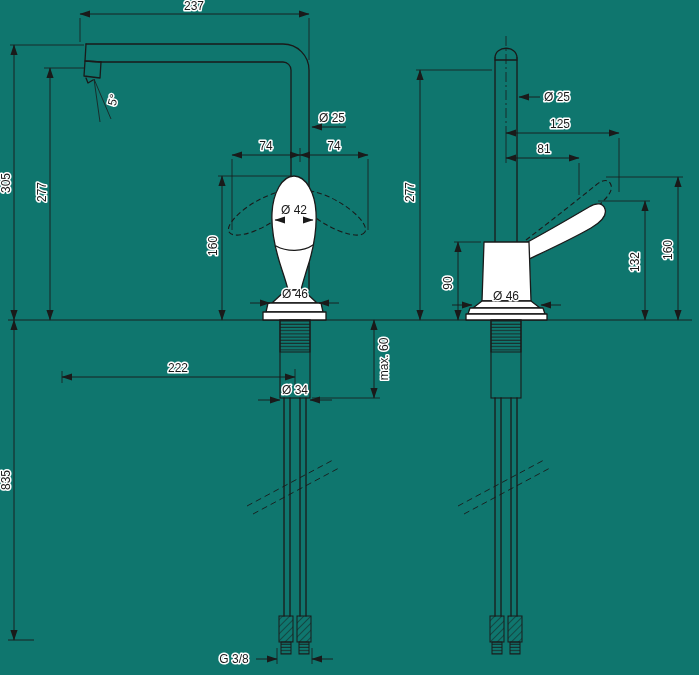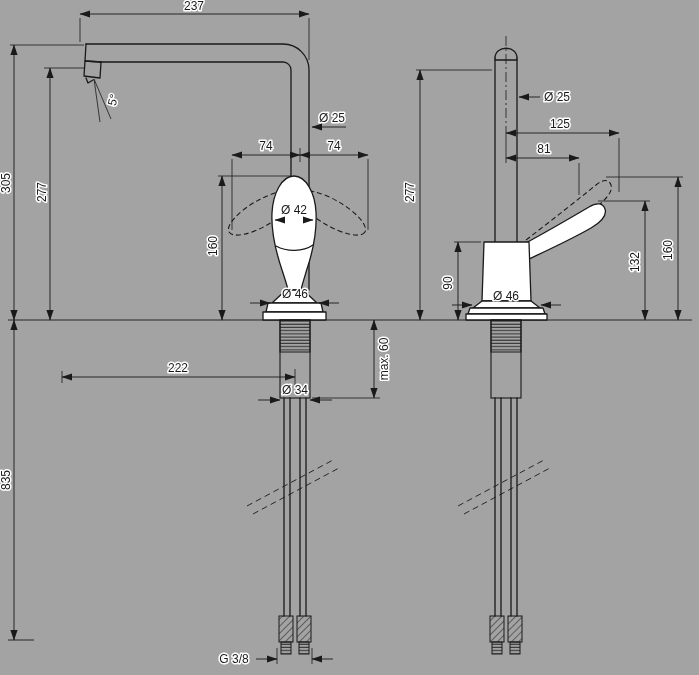--- a/index.html
+++ b/index.html
@@ -1,16 +1,16 @@
 <!DOCTYPE html>
 <html><head>
 <meta charset="utf-8">
 <style>
   html,body{margin:0;padding:0;background:#fff;}
-  .stage{position:relative;width:699px;height:675px;background:#a3a3a3;overflow:hidden;
+  .stage{position:relative;width:699px;height:675px;background:#0f766e;overflow:hidden;
          font-family:"Liberation Sans",sans-serif;}
   svg{position:absolute;left:0;top:0;}
   .outline{fill:none;stroke:#1a1a1a;stroke-width:1.3;stroke-linejoin:round;stroke-linecap:round;}
   .fillw{fill:#ffffff;stroke:#1a1a1a;stroke-width:1.3;stroke-linejoin:round;}
   .dashed{fill:none;stroke:#1a1a1a;stroke-width:1.1;stroke-dasharray:5 3;}
   .dashthin{fill:none;stroke:#1a1a1a;stroke-width:0.9;stroke-dasharray:6 4;}
   .cl{fill:none;stroke:#1a1a1a;stroke-width:0.8;stroke-dasharray:10 3 2 3;}
   .dim{fill:none;stroke:#1a1a1a;stroke-width:0.9;}
   .ext{fill:none;stroke:#1a1a1a;stroke-width:0.8;}
   text{font:12px "Liberation Sans",sans-serif;fill:#1a1a1a;

